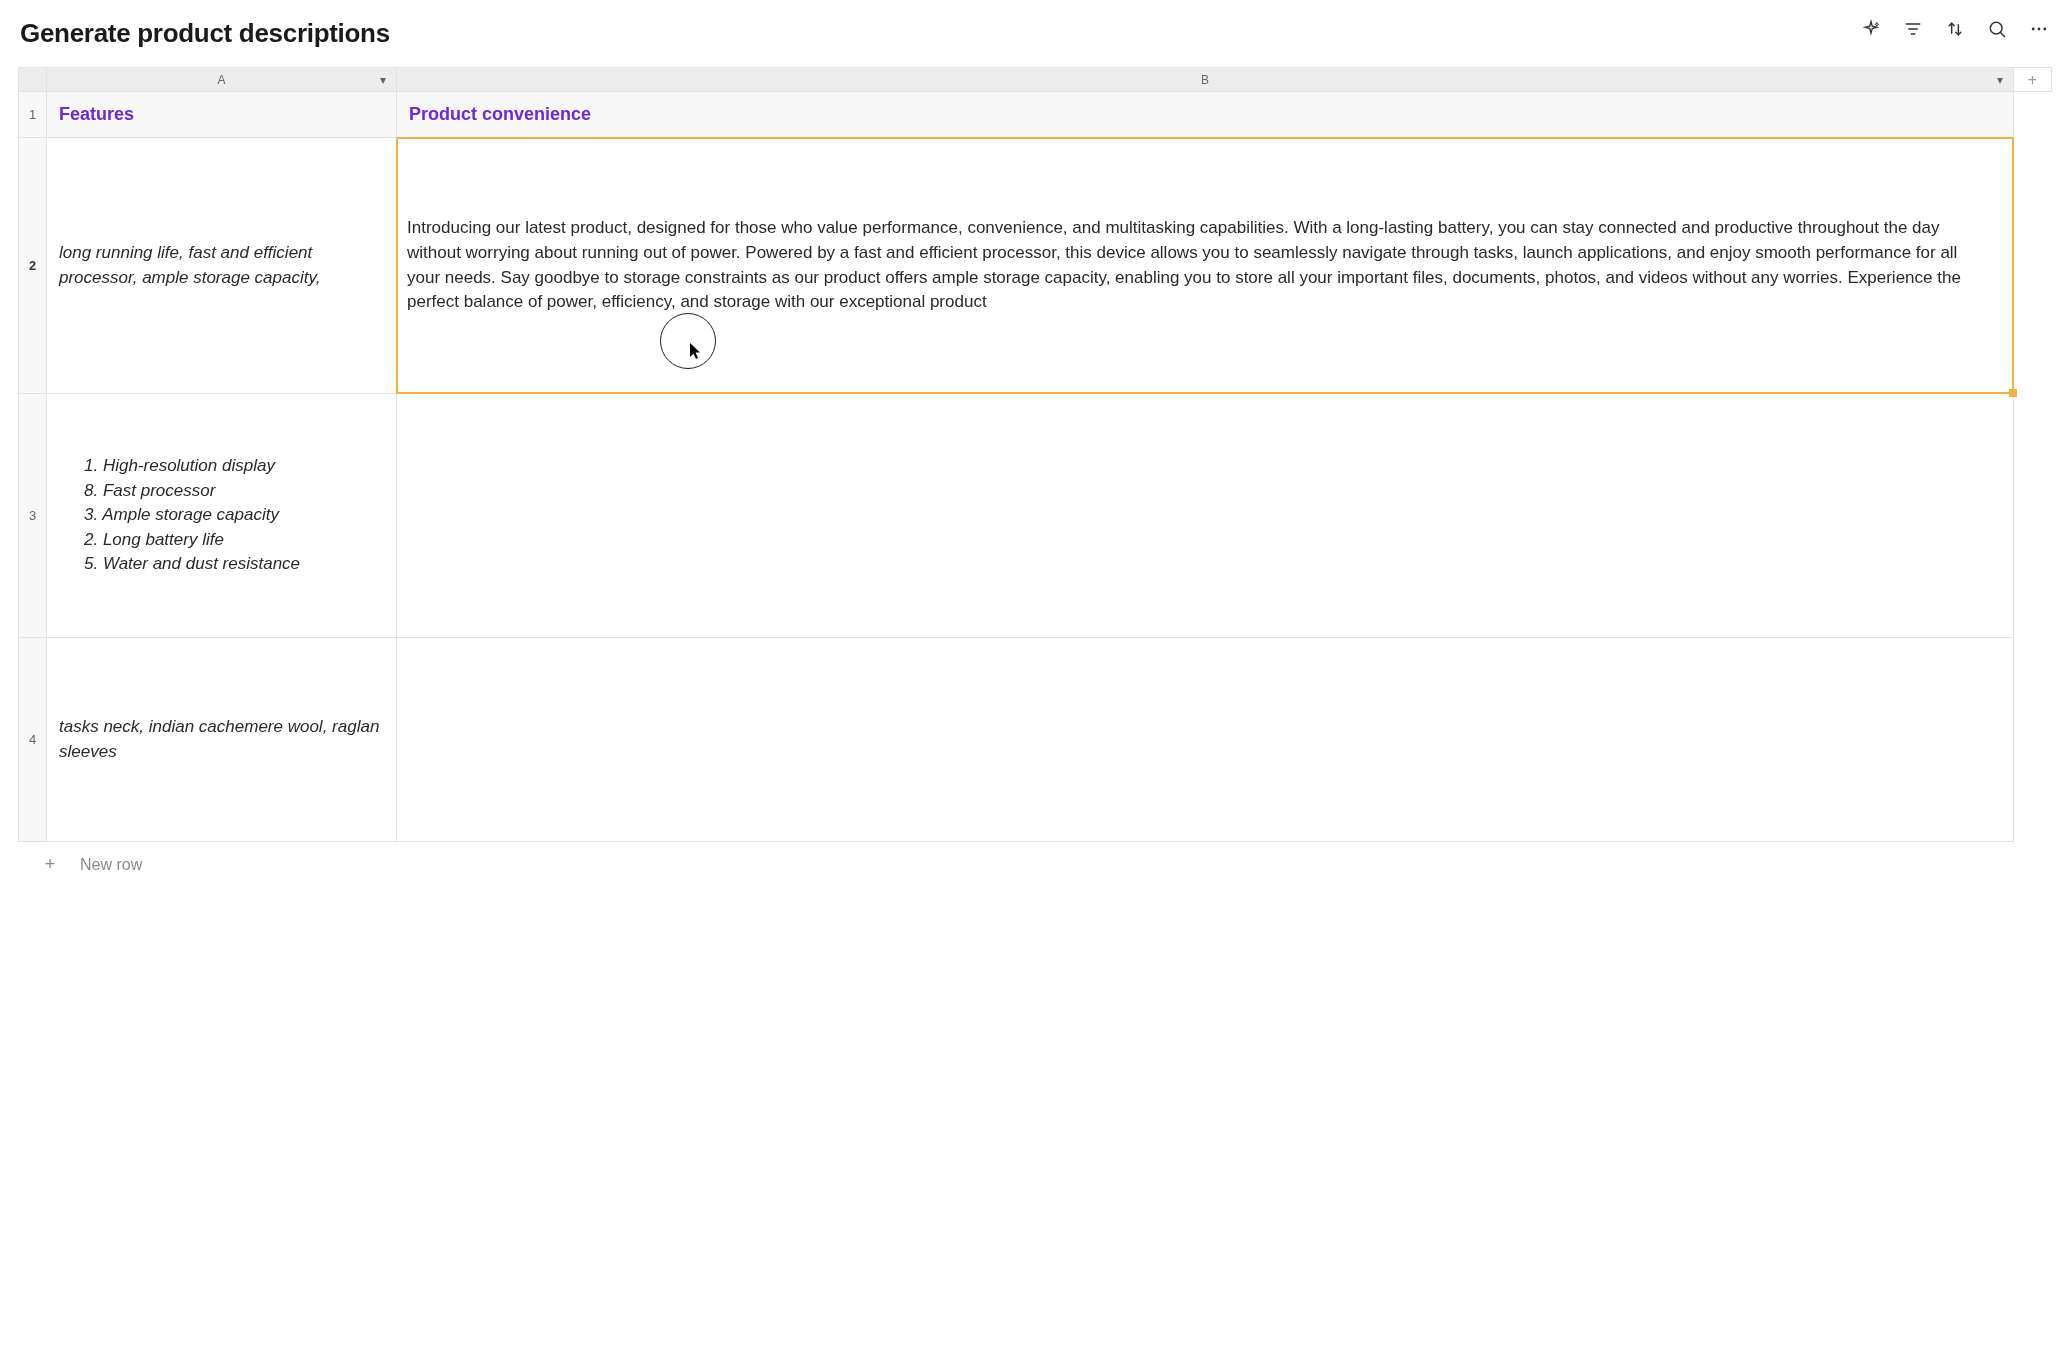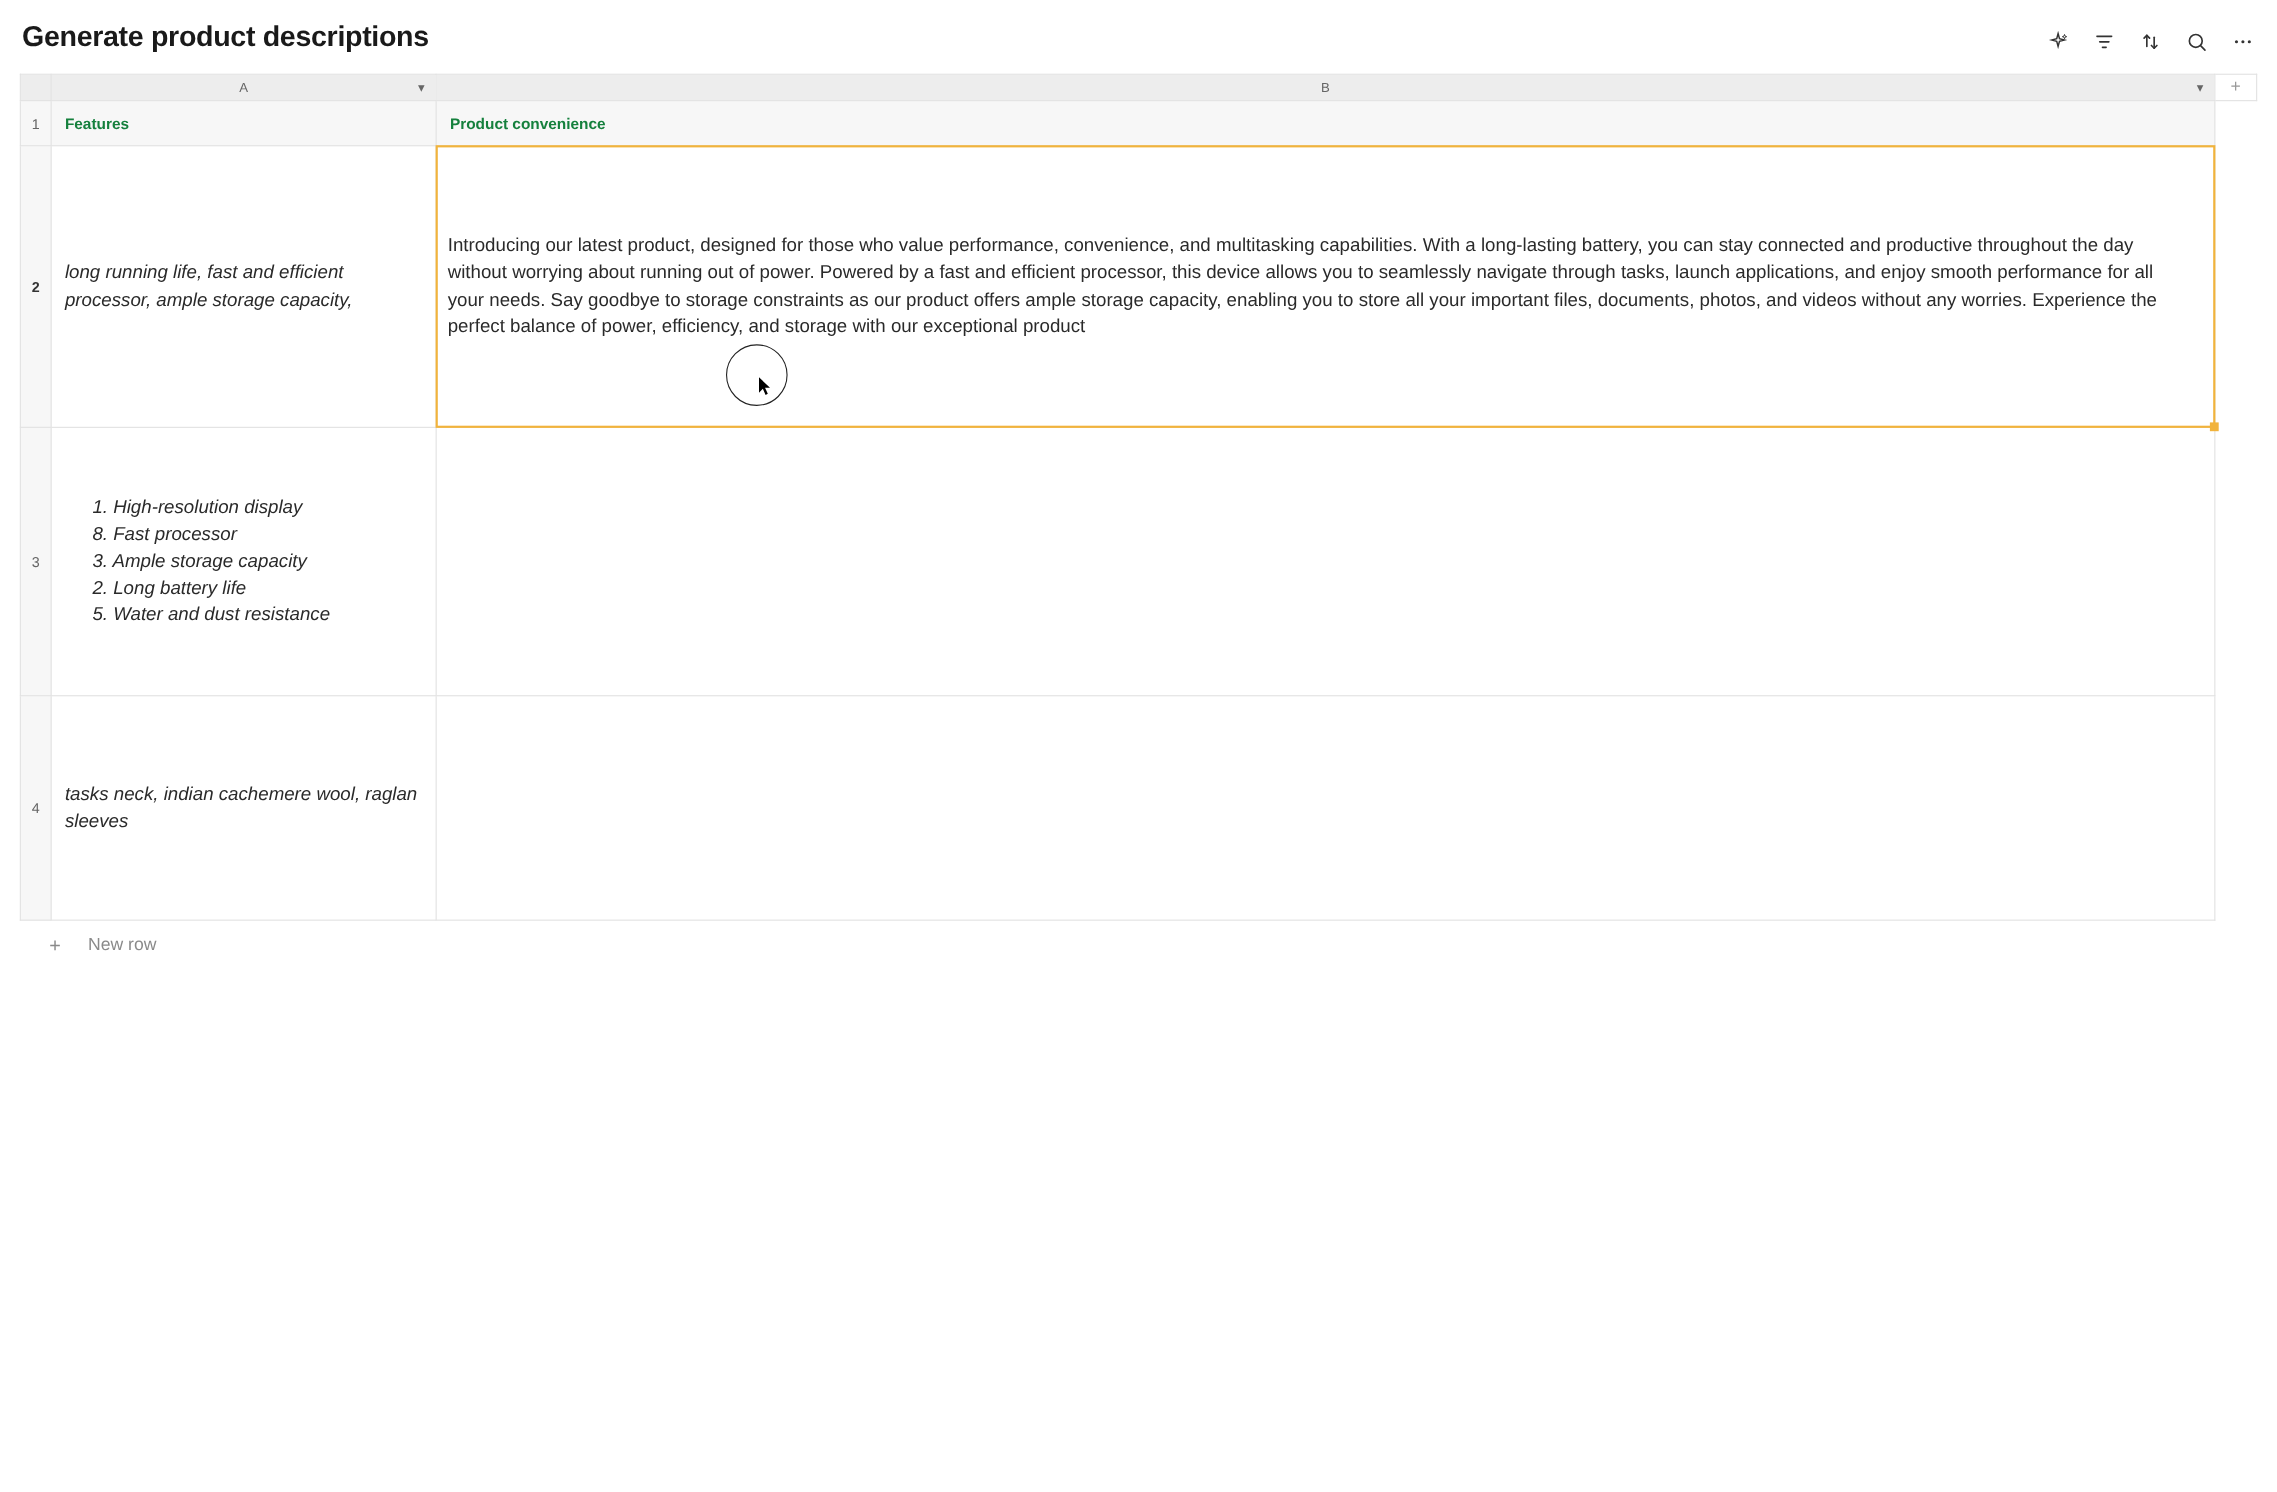--- a/index.html
+++ b/index.html
@@ -10,21 +10,21 @@
 
 body {
   font-family: -apple-system, BlinkMacSystemFont, "Segoe UI", Helvetica, Arial, sans-serif;
   background: #fff;
   color: #1a1a1a;
   font-size: 15px;
 }
 
 .page-header {
   display: flex;
-  align-items: flex-end;
+  align-items: flex-start;
   justify-content: space-between;
   padding: 18px 20px 18px 20px;
 }
 
 .page-title {
   font-size: 26px;
   font-weight: 700;
   letter-spacing: -0.3px;
 }
 
@@ -76,24 +76,24 @@
   right: 10px;
   top: 50%;
   transform: translateY(-50%);
   color: #666;
 }
 
 .th-name {
   background: #f7f7f7;
   border: 1px solid #e2e2e2;
   font-weight: 700;
-  font-size: 14px;
+  font-size: 18px;
   text-align: left;
   padding: 12px 12px;
-  color: #15803d;
+  color: #6d28d9;
 }
 
 .corner-cell {
   background: #ededed;
   border: 1px solid #e2e2e2;
 }
 
 .rownum-cell {
   background: #f7f7f7;
   border: 1px solid #e2e2e2;

